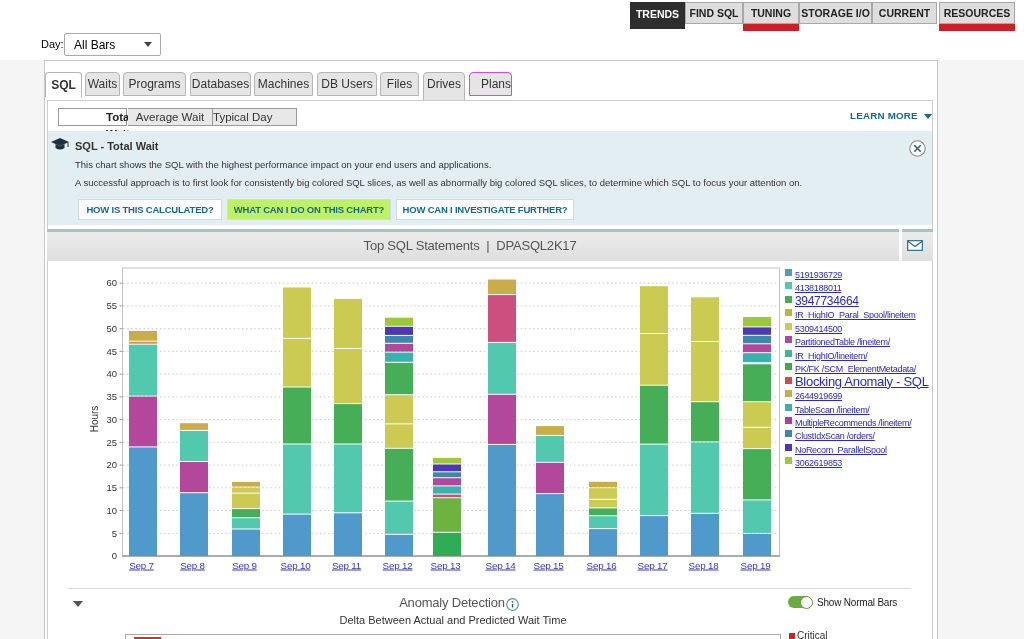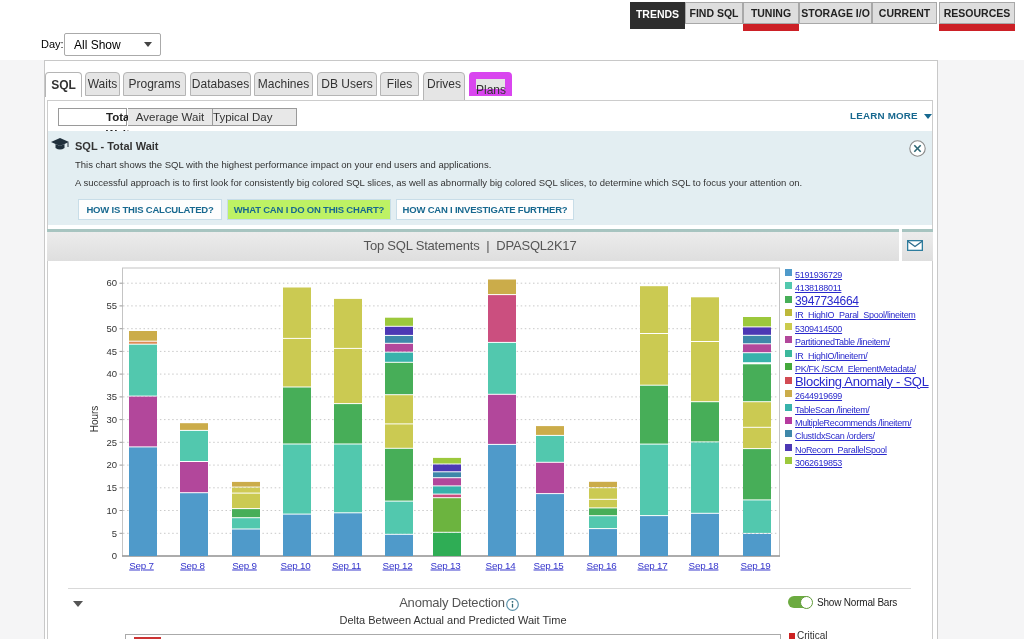--- a/index.html
+++ b/index.html
@@ -14,36 +14,36 @@
   <div class="abs" style="left:113px;top:0;width:56px;height:22px;background:#dedede;border:1px solid #a8a8a8;color:#222;font-size:10.5px;font-weight:bold;text-align:center;line-height:21px;">TUNING</div>
   <div class="abs" style="left:113px;top:22px;width:56px;height:7px;background:#cc2026;"></div>
   <div class="abs" style="left:169px;top:0;width:73px;height:22px;background:#dedede;border:1px solid #a8a8a8;color:#222;font-size:10.5px;font-weight:bold;text-align:center;line-height:21px;">STORAGE I/O</div>
   <div class="abs" style="left:242px;top:0;width:65px;height:22px;background:#dedede;border:1px solid #a8a8a8;color:#222;font-size:10.5px;font-weight:bold;text-align:center;line-height:21px;">CURRENT</div>
   <div class="abs" style="left:309px;top:0;width:76px;height:22px;background:#dedede;border:1px solid #a8a8a8;color:#222;font-size:10.5px;font-weight:bold;text-align:center;line-height:21px;">RESOURCES</div>
   <div class="abs" style="left:309px;top:22px;width:76px;height:7px;background:#cc2026;"></div>
 </div>
 
 <div class="abs" style="left:41px;top:38px;font-size:11px;color:#000;">Day:</div>
 <div class="abs" style="left:64px;top:33px;width:97px;height:23px;background:#fff;border:1px solid #aaa;border-radius:2px;">
-  <span style="position:absolute;left:9px;top:4px;font-size:12px;color:#000;">All Show</span>
+  <span style="position:absolute;left:9px;top:4px;font-size:12px;color:#000;">All Bars</span>
   <span style="position:absolute;right:8px;top:8px;width:0;height:0;border-left:4.5px solid transparent;border-right:4.5px solid transparent;border-top:5.5px solid #444;"></span>
 </div>
 
 <div class="abs" style="left:44px;top:60px;width:894px;height:579px;background:#fff;border:1px solid #c8c8c8;border-bottom:none;"></div>
 
 <div class="abs" style="left:45px;top:72px;height:31px;font-size:12px;color:#333;white-space:nowrap;">
   <div class="abs" style="left:0px;top:0;width:37px;height:25px;background:#fff;border:1px solid #b5b5b5;border-bottom:none;border-radius:4px 4px 0 0;font-weight:bold;text-align:center;line-height:24px;">SQL</div>
   <div class="abs" style="left:40px;top:0;width:35px;height:24px;background:#e5e5e5;border:1px solid #b5b5b5;border-radius:4px 4px 0 0;text-align:center;line-height:23px;">Waits</div>
   <div class="abs" style="left:78px;top:0;width:63px;height:24px;background:#e5e5e5;border:1px solid #b5b5b5;border-radius:4px 4px 0 0;text-align:center;line-height:23px;">Programs</div>
   <div class="abs" style="left:145px;top:0;width:61px;height:24px;background:#e5e5e5;border:1px solid #b5b5b5;border-radius:4px 4px 0 0;text-align:center;line-height:23px;">Databases</div>
   <div class="abs" style="left:209px;top:0;width:59px;height:24px;background:#e5e5e5;border:1px solid #b5b5b5;border-radius:4px 4px 0 0;text-align:center;line-height:23px;">Machines</div>
   <div class="abs" style="left:272px;top:0;width:60px;height:24px;background:#e5e5e5;border:1px solid #b5b5b5;border-radius:4px 4px 0 0;text-align:center;line-height:23px;">DB Users</div>
   <div class="abs" style="left:335px;top:0;width:39px;height:24px;background:#e5e5e5;border:1px solid #b5b5b5;border-radius:4px 4px 0 0;text-align:center;line-height:23px;">Files</div>
   <div class="abs" style="left:378px;top:0;width:42px;height:32px;background:#e5e5e5;border:1px solid #b5b5b5;border-radius:4px 4px 0 0;text-align:center;line-height:23px;">Drives</div>
-  <div class="abs" style="left:424px;top:0;width:43px;height:24px;background:#e5e5e5;border:7px solid #d946ef;border-radius:4px 4px 0 0;text-align:left;line-height:23px;">Plans</div>
+  <div class="abs" style="left:424px;top:0;width:43px;height:24px;background:#e5e5e5;border:1px solid #d946ef;border-radius:4px 4px 0 0;text-align:right;line-height:23px;">Plans</div>
 </div>
 
 <div class="abs" style="left:47px;top:100px;width:886px;height:539px;background:#fff;border:1px solid #ccc;border-bottom:none;"></div>
 
 <div class="abs" style="left:58px;top:108px;height:18px;font-size:11.5px;">
   <div class="abs" style="left:0;top:0;width:69px;height:18px;background:#fff;border:1px solid #9a9a9a;font-weight:bold;color:#222;text-align:center;line-height:17px;padding-left:47px;">Total Wait</div>
   <div class="abs" style="left:70px;top:0;width:85px;height:18px;background:#e8e8e8;border:1px solid #9a9a9a;border-left:none;color:#333;text-align:center;line-height:17px;">Average Wait</div>
   <div class="abs" style="left:155px;top:0;width:84px;height:18px;background:#e8e8e8;border:1px solid #9a9a9a;border-left:none;color:#333;text-align:left;line-height:17px;">Typical Day</div>
 </div>
 <div class="abs" style="left:850px;top:110px;font-size:9.8px;letter-spacing:0.2px;font-weight:bold;color:#17688f;">LEARN MORE&nbsp;&nbsp;<span style="display:inline-block;width:0;height:0;border-left:4.5px solid transparent;border-right:4.5px solid transparent;border-top:5.5px solid #17688f;vertical-align:0.5px;"></span></div>

